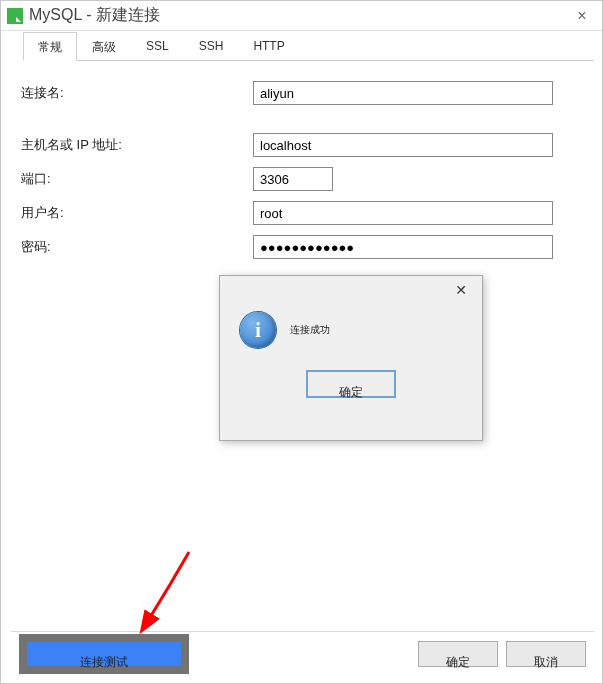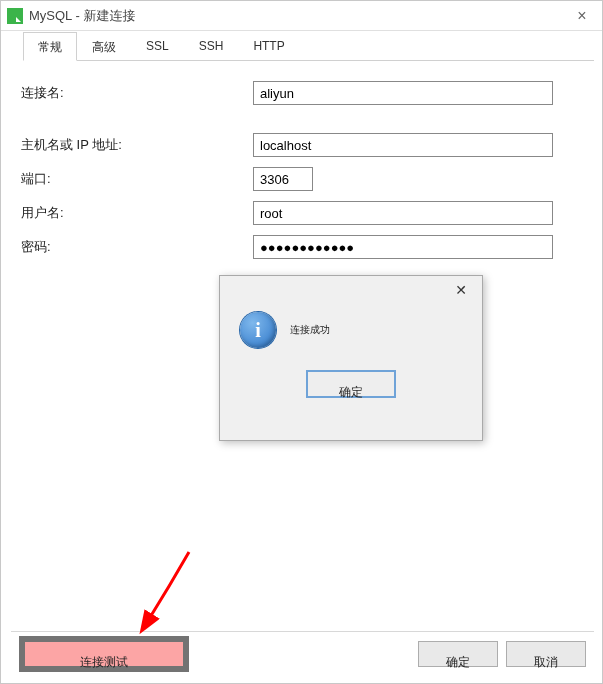--- a/index.html
+++ b/index.html
@@ -35,21 +35,21 @@
       position: relative;
     }
     .app-icon::after {
       content: "";
       position: absolute;
       right: 2px; bottom: 2px;
       width: 0; height: 0;
       border-left: 5px solid #fff;
       border-top: 5px solid transparent;
     }
-    .title-text { color: #444; font-size: 13px; }
+    .title-text { color: #444; font-size: 16px; }
     .title-close {
       margin-left: auto;
       width: 40px; height: 30px;
       display: flex; align-items: center; justify-content: center;
       color: #666; font-size: 16px;
     }
     .content {
       position: absolute;
       top: 30px; left: 10px; right: 8px; bottom: 8px;
     }
@@ -92,21 +92,21 @@
     }
     .input {
       border: 1px solid #888;
       height: 24px;
       padding: 2px 6px;
       font-size: 13px;
       font-family: inherit;
       background: #fff;
     }
     .input.wide { width: 300px; }
-    .input.short { width: 60px; }
+    .input.short { width: 80px; }
     .footer {
       position: absolute;
       bottom: 0; left: 0; right: 0;
       height: 44px;
       border-top: 1px solid #d8d8d8;
       display: flex;
       align-items: center;
       padding: 0 8px;
     }
     .btn {
@@ -114,22 +114,22 @@
       padding: 12px 8px;
       min-width: 80px;
       background: #e9e9e9;
       border: 1px solid #adadad;
       font-size: 12px;
       font-family: inherit;
       color: #222;
       cursor: pointer;
     }
     .btn.primary-outline {
-      border: 6px solid #737373;
-      background: #fca5a5;
+      border: 8px solid #737373;
+      background: #3b82f6;
       min-width: 170px;
       font-family: Liberation Mono, monospace;
     }
     .footer-spacer { flex: 1; }
     .footer .btn + .btn { margin-left: 8px; }
 
     
     .modal {
       position: absolute;
       left: 218px; top: 274px;

